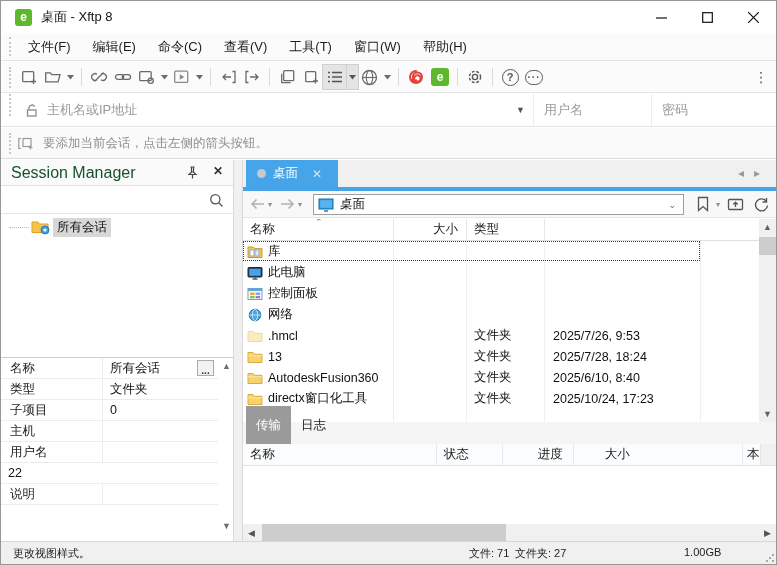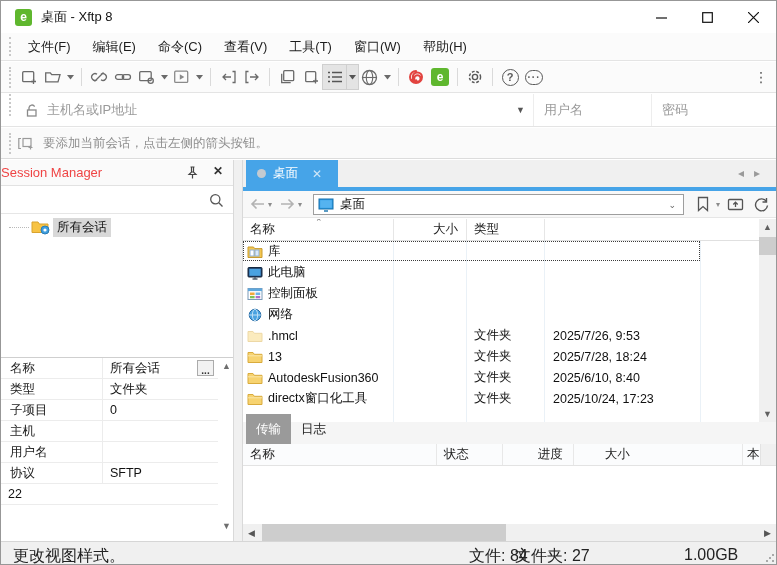--- a/index.html
+++ b/index.html
@@ -49,21 +49,21 @@
   
   .hintbar{ position:absolute; top:127px; left:0; right:0; height:31px; background:#fafafa;
     border-bottom:1px solid #dcdcdc; display:flex; align-items:center; color:#8e8e8e; font-size:12.5px; }
   .hintbar .txt{ margin-left:8px; }
   
   .main{ position:absolute; top:159px; left:0; right:0; bottom:23px; background:#f0f0f0; }
   
   .left-panel{ position:absolute; left:0; top:0; bottom:0; width:233px; background:#fff; border-right:1px solid #d9d9d9; }
   .sm-header{ position:absolute; top:0; left:0; right:0; height:26px; background:#fafafa;
     border-bottom:1px solid #e2e2e2; display:flex; align-items:center; }
-  .sm-title{ font-size:13px; color:#ef4444; }
+  .sm-title{ margin-left:10px; font-size:16px; color:#14532d; }
   .sm-pin{ position:absolute; right:34px; top:5px; }
   .sm-close{ position:absolute; right:10px; top:4px; color:#333; font-size:12px; font-weight:bold; }
   .sm-search{ position:absolute; top:26px; left:0; right:0; height:28px; border-bottom:1px solid #e6e6e6; background:#fff; }
   .sm-search svg{ position:absolute; right:9px; top:7px; }
   .sm-tree{ position:absolute; top:54px; left:0; right:0; height:143px; background:#fff; overflow:hidden; }
   .tree-item{ display:flex; align-items:center; height:20px; margin-top:3px; }
   .tree-connector{ width:20px; border-top:1px dotted #b9b9b9; margin-left:8px; }
   .tree-icon{ width:18px; height:16px; margin:0 4px 0 2px; position:relative; }
   .tree-label{ background:#d8d8d8; padding:1px 4px; font-size:12.5px; color:#111; }
   .sm-props{ position:absolute; top:197px; left:0; right:0; bottom:0; border-top:1px solid #cfcfcf; background:#fff; }
@@ -104,36 +104,36 @@
   .fr-0{ width:151px; padding-left:4px; } .fr-1{ width:73px; } .fr-2{ width:78px; padding-left:7px; }
   .fr-3{ width:156px; padding-left:8px; } .fr-4{ flex:1; border-right:none; }
   .fr-0 .fname{ margin-left:5px; white-space:nowrap; }
   .file-row .sel-outline{ position:absolute; left:0; top:0; width:457px; height:20px; border:1px dotted #3c3c3c; pointer-events:none; }
   .ficon{ width:16px; height:14px; position:relative; flex:none; }
   .fl-scroll{ position:absolute; top:0; right:0; bottom:0; width:17px; background:#f0f0f0; }
   .fl-scroll .arr{ position:absolute; left:0; width:17px; text-align:center; color:#606060; font-size:9px; }
   .fl-scroll .thumb{ position:absolute; left:0; width:17px; top:18px; height:18px; background:#cdcdcd; }
   
   .transfer-tabs{ position:absolute; top:262px; left:0; right:0; height:22px; background:#f5f5f5; display:flex; align-items:flex-end; }
-  .ttab{ height:30px; display:flex; align-items:center; padding:12px 10px; font-size:12.5px; color:#222; }
+  .ttab{ height:38px; display:flex; align-items:center; padding:12px 10px; font-size:12.5px; color:#222; }
   .ttab.active{ background:#9a9a9a; color:#fff; margin-left:3px; }
   .transfer-header{ position:absolute; top:284px; left:0; right:0; height:22px; background:#fbfcfd;
     border-bottom:1px solid #e3e3e3; display:flex; }
   .th-cell{ font-size:12.5px; color:#222; display:flex; align-items:center; border-right:1px solid #e8e8e8; height:100%; }
   .th-0{ width:200px; padding-left:7px; } .th-1{ width:68px; padding-left:7px;text-align:right; }
   .th-2{ width:73px; justify-content:flex-end; padding-right:10px; } .th-3{ width:174px; padding-left:31px; }
   .th-4{ flex:1; padding-left:4px; border-right:none; }
   .th-corner{ width:17px; background:#f0f0f0; border-left:1px solid #e3e3e3; }
   .transfer-body{ position:absolute; top:307px; left:0; right:0; bottom:17px; background:#fff; }
   .h-scroll{ position:absolute; left:0; right:0; bottom:0; height:17px; background:#f0f0f0; }
   .h-scroll .arr{ position:absolute; top:0; height:17px; width:17px; display:flex; align-items:center; justify-content:center; color:#555; font-size:9px; }
   .h-scroll .left{ left:0; } .h-scroll .right{ right:0; }
   .h-scroll .thumb{ position:absolute; left:19px; width:244px; top:0; height:17px; background:#cdcdcd; }
   
-  .statusbar{ position:absolute; left:0; right:0; bottom:0; height:23px; background:#f0f0f0; border-top:1px solid #d6d6d6; font-size:16px; color:#222; }
+  .statusbar{ position:absolute; left:0; right:0; bottom:0; height:23px; background:#f0f0f0; border-top:1px solid #d6d6d6; font-size:11px; color:#222; }
   .sb-left{ position:absolute; left:12px; top:4px; }
   .sb-files{ position:absolute; left:468px; top:4px; }
   .sb-folders{ position:absolute; left:514px; top:4px; }
   .sb-size{ position:absolute; left:683px; top:4px; }
   .sb-grip{ position:absolute; right:2px; bottom:2px; width:9px; height:9px;
     background:
       radial-gradient(circle at 8px 2px, #a9a9a9 1px, transparent 1.4px),
       radial-gradient(circle at 8px 8px, #a9a9a9 1px, transparent 1.4px),
       radial-gradient(circle at 2px 8px, #a9a9a9 1px, transparent 1.4px),
       radial-gradient(circle at 5px 5px, #a9a9a9 1px, transparent 1.4px); }
@@ -377,25 +377,25 @@
             </div>
             <div class="prop-row">
               <div class="prop-label">主机</div>
               <div class="prop-value"></div>
             </div>
             <div class="prop-row">
               <div class="prop-label">用户名</div>
               <div class="prop-value"></div>
             </div>
             <div class="prop-row">
-              <div class="prop-label">协议</div>
-              <div class="prop-value">SFTP</div>
+              <div class="prop-value">22</div>
             </div>
             <div class="prop-row">
-              <div class="prop-value">22</div>
+              <div class="prop-label">说明</div>
+              <div class="prop-value"></div>
             </div>
           </div>
         <div class="props-scroll">
           <span class="arr up">▲</span>
           <span class="arr down">▼</span>
         </div>
       </div>
     </div>
 
     <div class="right-panel">
@@ -598,18 +598,18 @@
       <div class="h-scroll">
         <span class="arr left">◀</span>
         <div class="thumb"></div>
         <span class="arr right">▶</span>
       </div>
     </div>
   </div>
 
   <div class="statusbar">
     <span class="sb-left">更改视图样式。</span>
-    <span class="sb-files">文件: 84</span>
+    <span class="sb-files">文件: 71</span>
     <span class="sb-folders">文件夹: 27</span>
     <span class="sb-size">1.00GB</span>
     <span class="sb-grip"></span>
   </div>
 </div>
 
 </body></html>

